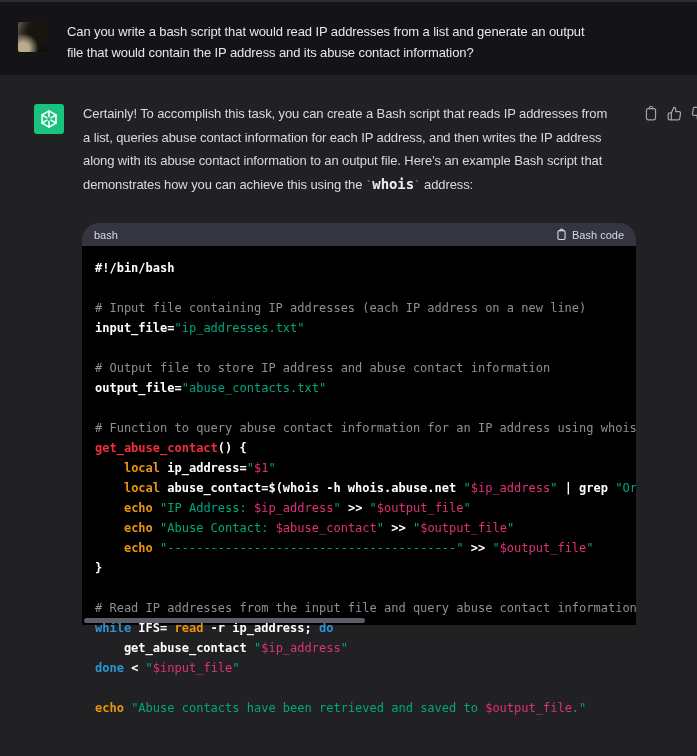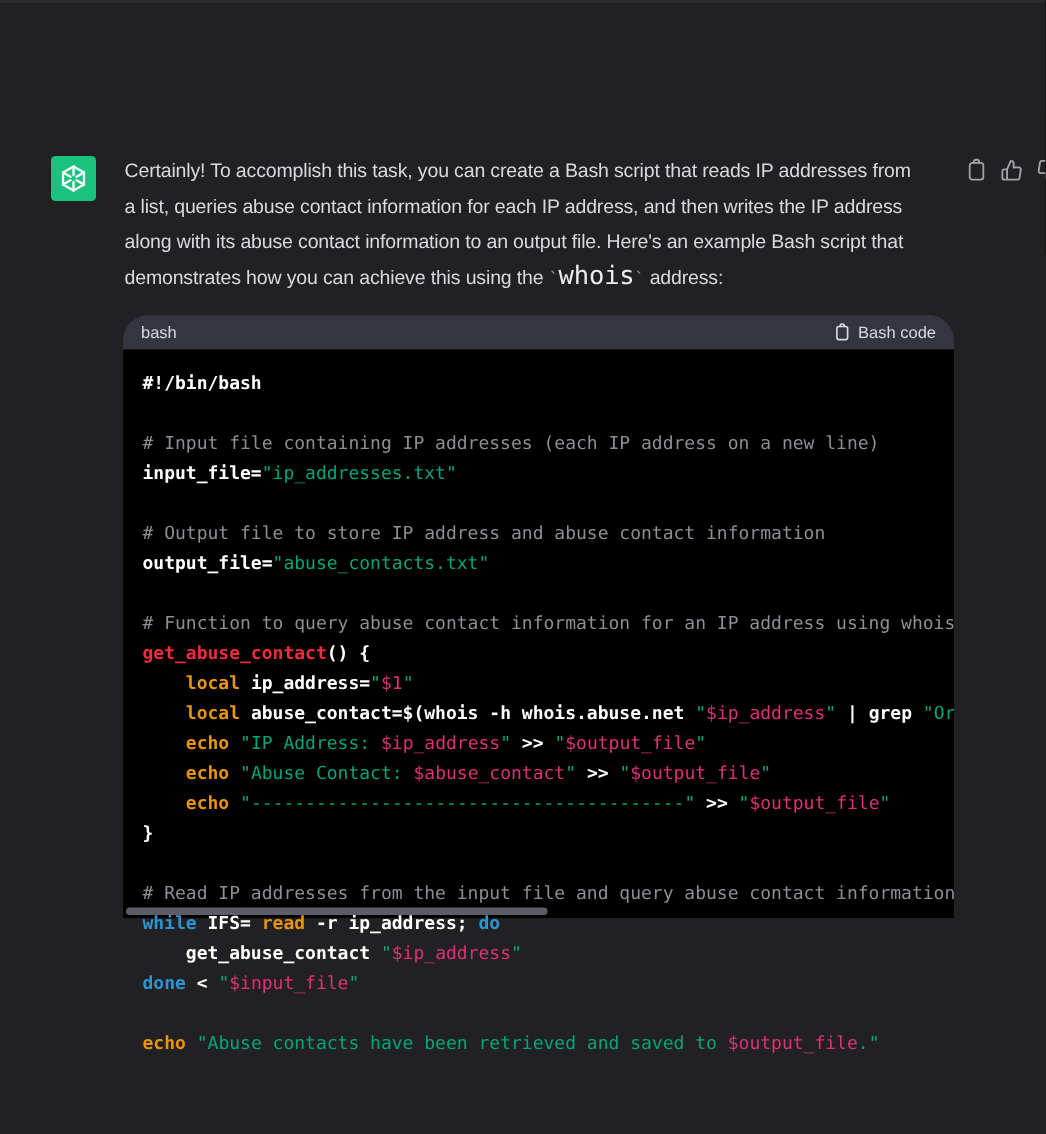--- a/index.html
+++ b/index.html
@@ -29,29 +29,29 @@
   .assistant-row { position:absolute; top:75px; left:0; width:697px; height:681px; background:var(--bg-assistant,#212123);margin-left:16px; }
   .assistant-avatar {
     position:absolute; left:18px; top:29px; width:30px; height:30px; border-radius:3px;
     background:var(--brand-green,#19c37d); display:flex; align-items:center; justify-content:center;
   }
   .assistant-text {
     position:absolute; left:67px; top:27px; width:610px;
     font-size:13px; line-height:23.5px; letter-spacing:-0.1px;
     color:#d9d9e3; white-space:pre-line;
   }
-  .inline-code { font-family:"DejaVu Sans Mono", monospace; font-weight:normal; font-size:17px; color:#ececf1; }
+  .inline-code { font-family:"DejaVu Sans Mono", monospace; font-weight:bold; font-size:14px; color:#ececf1; }
   .inline-tick { font-family:"DejaVu Sans Mono", monospace; font-size:11px; color:#9b9ba4; }
 
   
   .actions { position:absolute; top:30px; right:7px; display:flex; gap:9px; color:#a2a2ac; }
   .action-btn { background:none; border:none; color:inherit; cursor:pointer; padding:0; display:flex; align-items:center; }
 
   
-  .code-block { position:absolute; left:66px; top:135px; width:554px; height:522px; border-radius:17px; overflow:hidden; }
+  .code-block { position:absolute; left:66px; top:148px; width:554px; height:522px; border-radius:17px; overflow:hidden; }
   .code-header {
     height:23px; background:var(--bg-code-header,#343541);
     display:flex; align-items:center; justify-content:space-between; padding:0 12px;
     font-size:11px; color:#d9d9e3;
   }
   .copy-code-btn {
     background:none; border:none; color:#d9d9e3; font-size:11px; font-family:"Liberation Sans",sans-serif;
     display:flex; align-items:center; gap:5px; cursor:pointer; padding:0;
   }
   .code-body { position:relative; height:379px; background:var(--bg-code,#000); }
@@ -69,20 +69,25 @@
   .tk-f { color:var(--c-function,#f22c3d); font-weight:bold; }
   .h-scrollbar { position:absolute; left:2px; bottom:2px; width:281px; height:5px; border-radius:3px; background:#5d5d67; }
   svg { display:block; }
 </style>
 </head>
 <body>
 
 <div id="app">
   <div class="top-strip"></div>
 
+  <div class="user-row">
+    <div class="user-avatar"></div>
+    <div class="user-text">Can you write a bash script that would read IP addresses from a list and generate an output
+file that would contain the IP address and its abuse contact information?</div>
+  </div>
 
   <div class="assistant-row">
     <div class="assistant-avatar">
       <span>
         <svg width="22" height="22" viewBox="0 0 24 24" fill="none" stroke="#ffffff" stroke-width="1.7" stroke-linejoin="round" stroke-linecap="round">
           <path d="M12 3.2 L19.6 7.6 L19.6 16.4 L12 20.8 L4.4 16.4 L4.4 7.6 Z"></path>
           <path d="M12 3.2 V9.5 M19.6 7.6 L14.2 10.8 M19.6 16.4 L14.2 13.2 M12 20.8 V14.5 M4.4 16.4 L9.8 13.2 M4.4 7.6 L9.8 10.8"></path>
         </svg>
       </span>
     </div>

